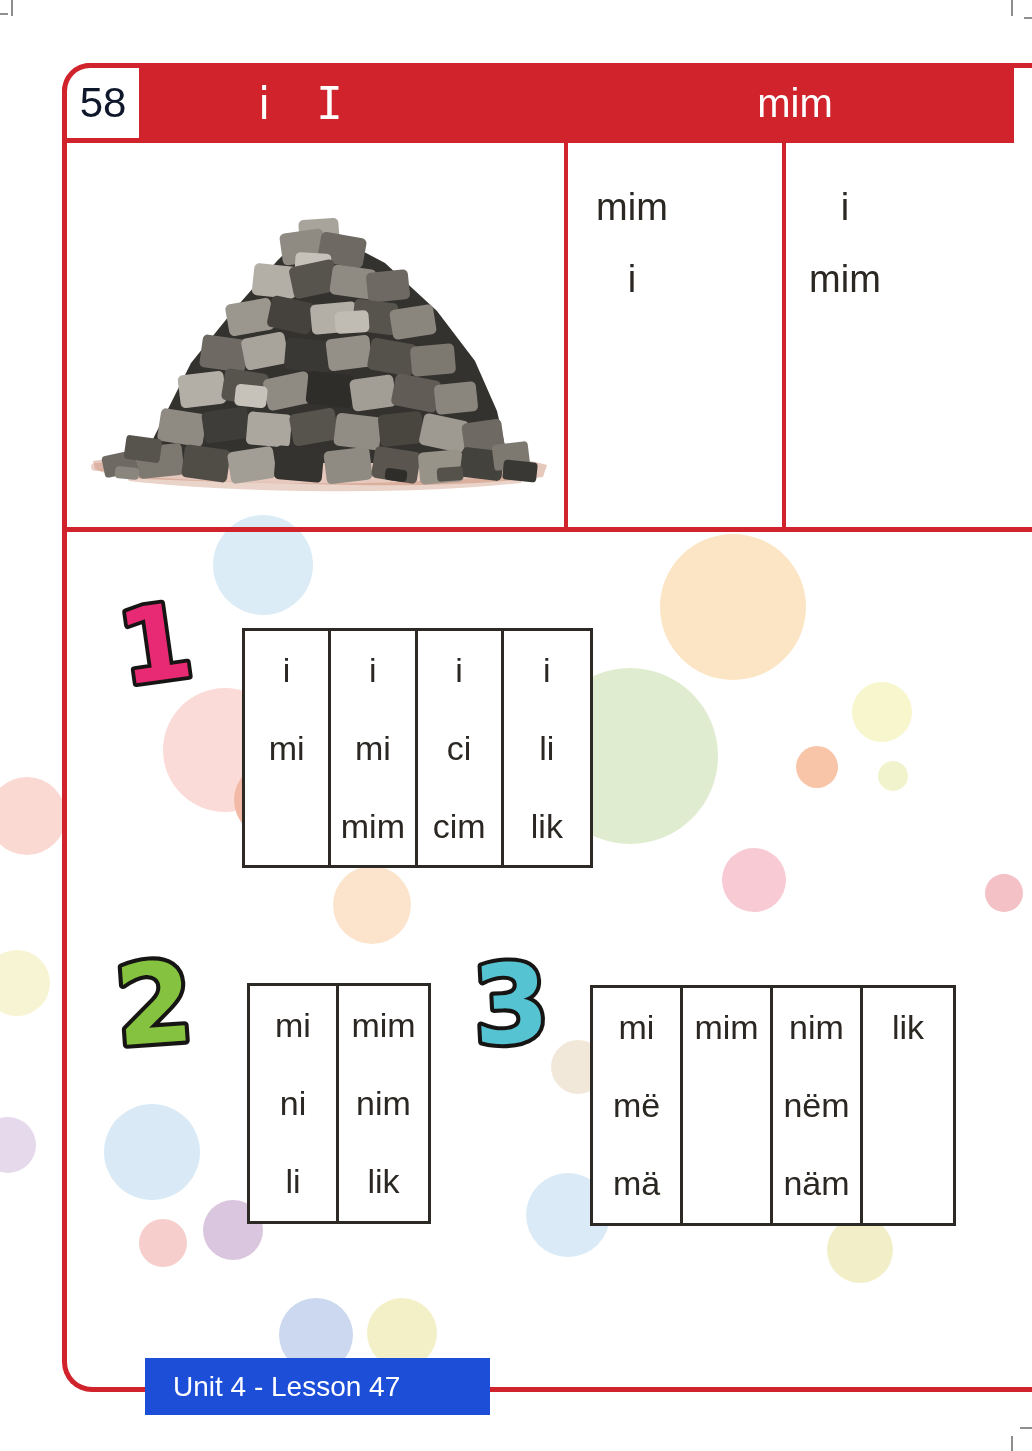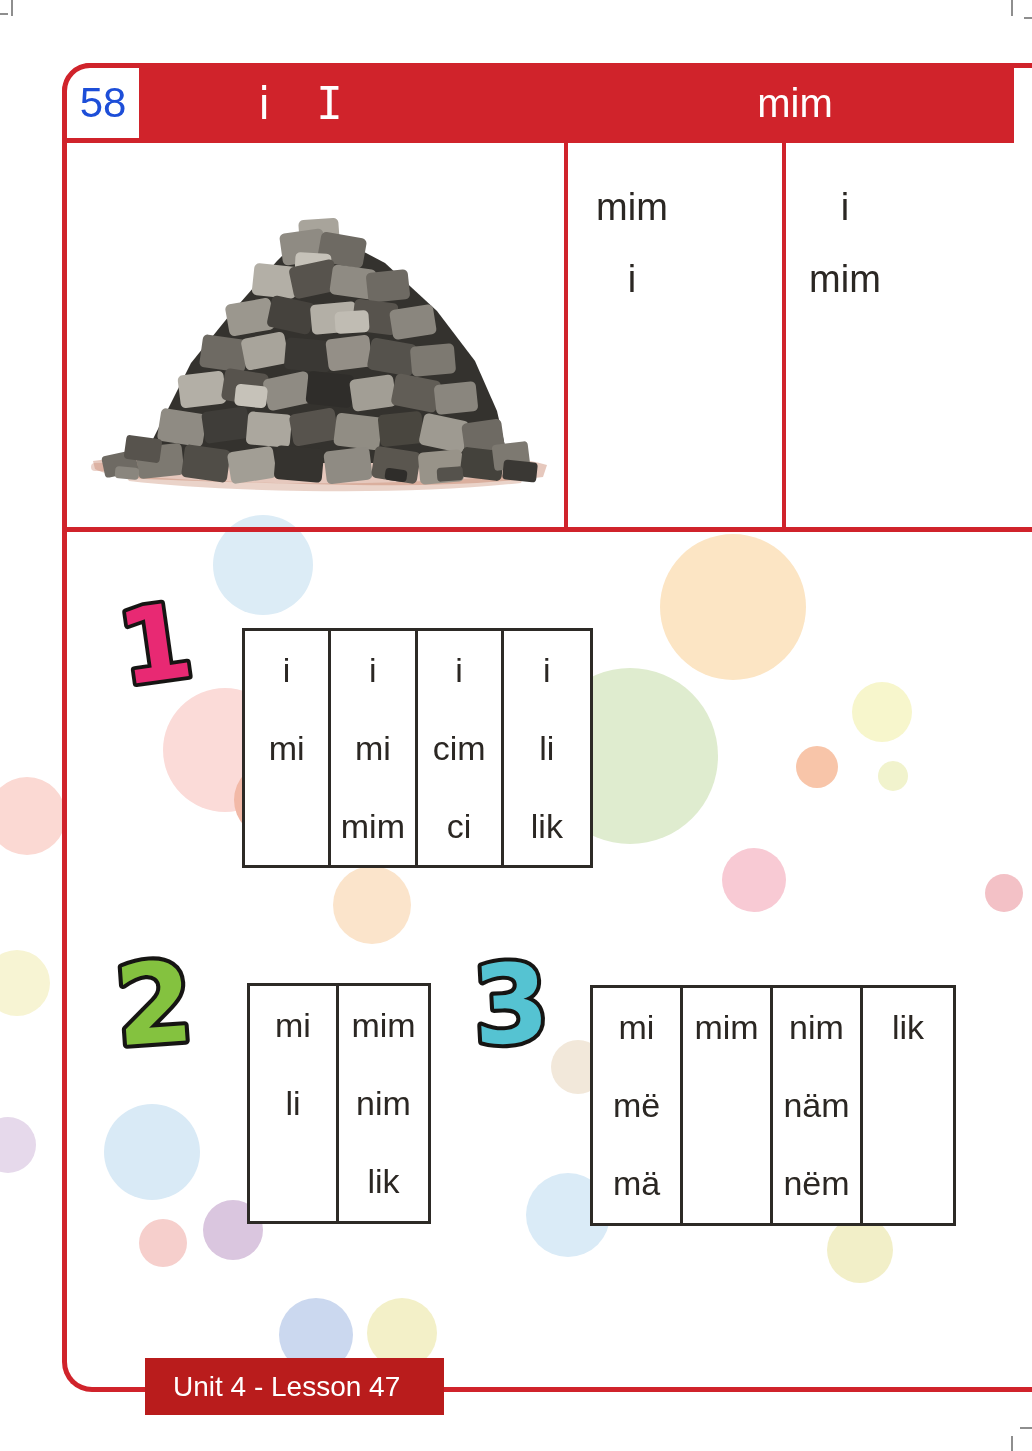--- a/index.html
+++ b/index.html
@@ -39,21 +39,21 @@
     border-radius:30px 0 0 30px; z-index:1;
   }
   .headerbar{
     left:62px; top:63px; width:952px; height:80px;
     background:#d0232b; border-radius:30px 0 0 0; z-index:2;
   }
   .pagenumbox{
     left:62px; top:63px; width:82px; height:80px; box-sizing:border-box;
     background:#ffffff; border:5px solid #d0232b; border-radius:28px 0 0 0;
     z-index:3; display:flex; align-items:center; justify-content:center;
-    font-size:42px; color:#1d4ed8;
+    font-size:42px; color:#0f172a;
   }
   .headletters{
     left:258px; top:63px; height:80px; z-index:3;
     display:flex; align-items:center; gap:46px; color:#ffffff;
   }
   .glyph-i{font-family:"DejaVu Sans", sans-serif; font-size:44px;}
   .glyph-I{font-family:"DejaVu Sans Mono", monospace; font-size:44px;}
   .headname{
     left:735px; top:63px; width:120px; height:80px; z-index:3;
     display:flex; align-items:center; justify-content:center;
@@ -87,21 +87,21 @@
   .t2{left:247px; top:983px;  width:184px; height:241px; grid-template-columns:repeat(2,1fr);}
   .t3{left:590px; top:985px;  width:366px; height:241px; grid-template-columns:repeat(4,1fr);}
   .drill .col{display:grid; grid-template-rows:repeat(3,1fr); border-right:3px solid #2d2a26;}
   .drill .col:last-child{border-right:none;}
   .drill .cell{
     display:flex; align-items:center; justify-content:center;
     font-size:34px; color:#2b2723;
   }
   
   .footer{
-    left:145px; top:1358px; width:299px; height:57px; background:#b91c1c; z-index:5;
+    left:145px; top:1358px; width:345px; height:57px; background:#1d4ed8; z-index:5;
     display:flex; align-items:center; padding-left:28px; box-sizing:border-box;
     color:#ffffff; font-size:28px;
   }
   
   .mark{position:absolute; background:#8e8e8e; z-index:6;}
   .m1{left:11px;   top:0;      width:2px;  height:16px;}
   .m2{left:0;      top:13px;   width:8px;  height:2px;}
   .m3{left:1011px; top:0;      width:2px;  height:16px;}
   .m4{left:1024px; top:17px;   width:8px;  height:2px;}
   .m5{left:1020px; top:1427px; width:12px; height:2px;}
@@ -222,36 +222,37 @@
       <div class="cell">mi</div>
       <div class="cell"></div>
     </div>
     <div class="col">
       <div class="cell">i</div>
       <div class="cell">mi</div>
       <div class="cell">mim</div>
     </div>
     <div class="col">
       <div class="cell">i</div>
+      <div class="cell">ci</div>
       <div class="cell">cim</div>
-      <div class="cell">ci</div>
     </div>
     <div class="col">
       <div class="cell">i</div>
       <div class="cell">li</div>
       <div class="cell">lik</div>
     </div>
   </div>
 
   <svg class="abs numeral n2" viewBox="0 0 100 100">
     <text x="50" y="82" text-anchor="middle" font-size="94" transform="rotate(-4 50 50)" fill="#84c23f">2</text>
   </svg>
   <div class="drill t2">
     <div class="col">
       <div class="cell">mi</div>
+      <div class="cell">ni</div>
       <div class="cell">li</div>
     </div>
     <div class="col">
       <div class="cell">mim</div>
       <div class="cell">nim</div>
       <div class="cell">lik</div>
     </div>
   </div>
 
   <svg class="abs numeral n3" viewBox="0 0 100 100">
@@ -261,22 +262,22 @@
     <div class="col">
       <div class="cell">mi</div>
       <div class="cell">më</div>
       <div class="cell">mä</div>
     </div>
     <div class="col">
       <div class="cell">mim</div>
     </div>
     <div class="col">
       <div class="cell">nim</div>
+      <div class="cell">nëm</div>
       <div class="cell">näm</div>
-      <div class="cell">nëm</div>
     </div>
     <div class="col">
       <div class="cell">lik</div>
     </div>
   </div>
 
   <div class="abs footer">
     <span>Unit 4 - Lesson 47</span>
   </div>
 

